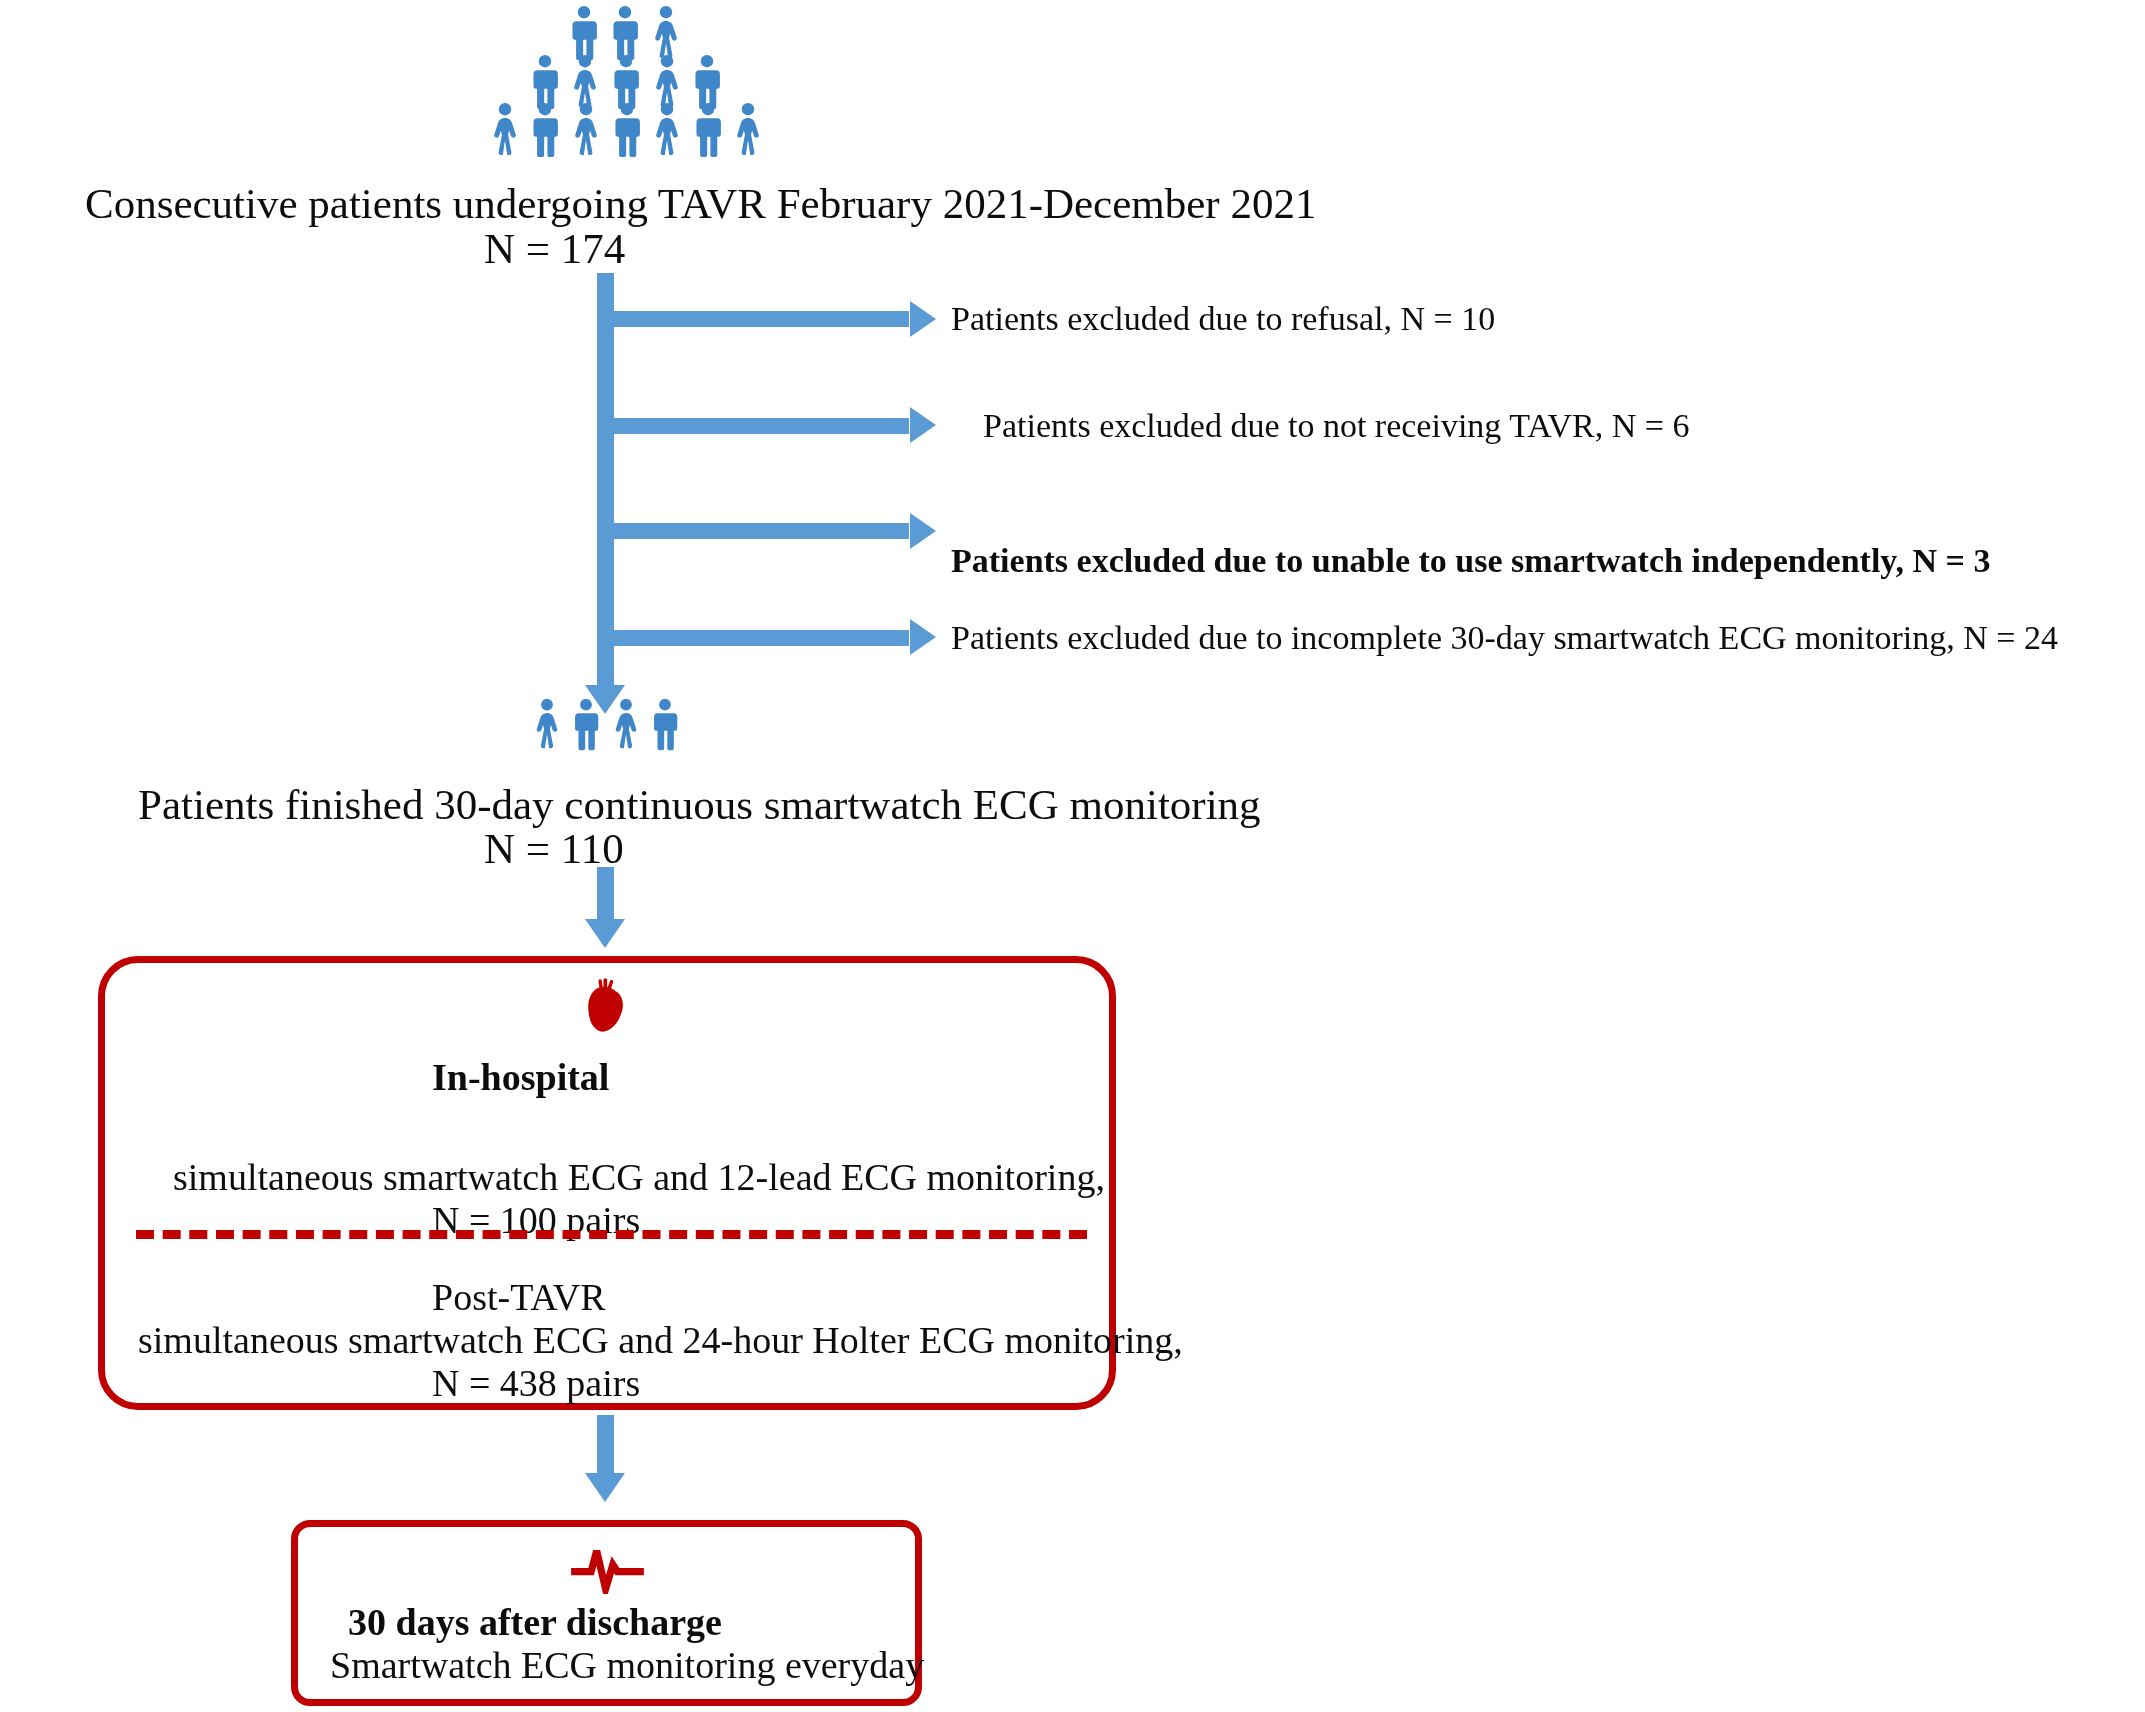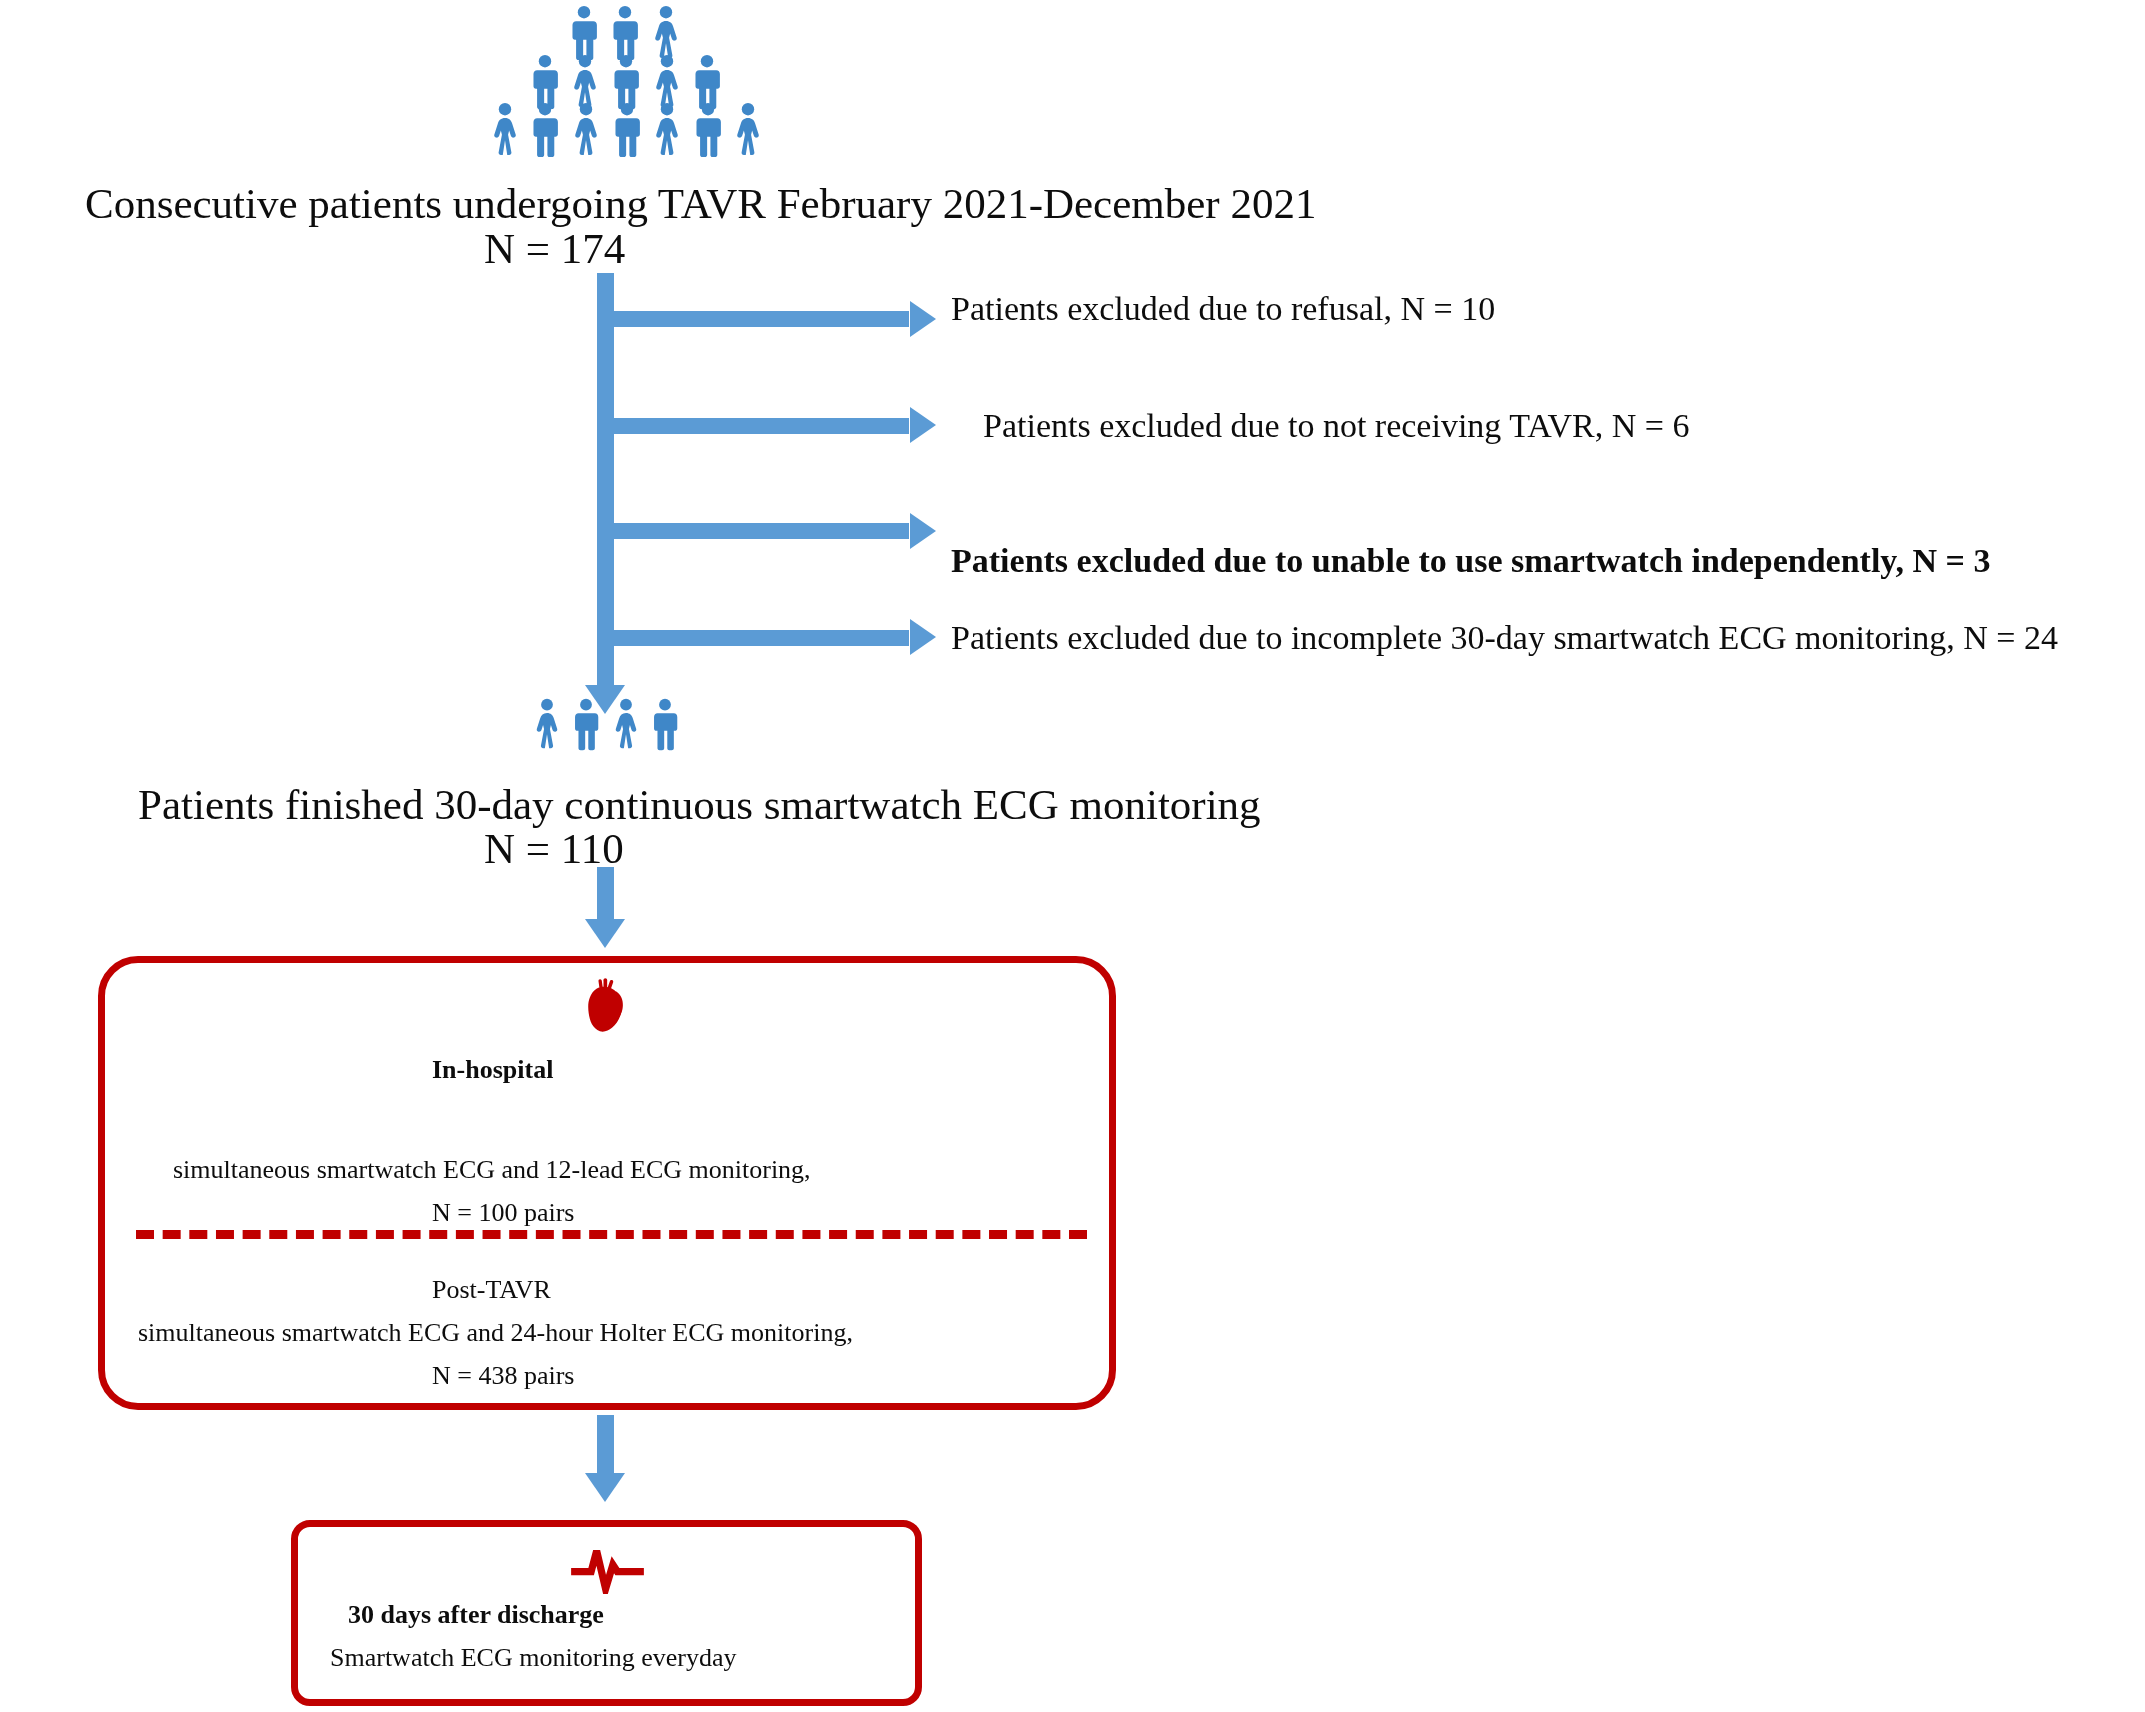--- a/index.html
+++ b/index.html
@@ -22,21 +22,21 @@
   
   .txt {
     position: absolute;
     font-family: "Liberation Serif", "DejaVu Serif", serif;
     color: #0d0d0d;
     white-space: nowrap;
     line-height: 1.30;
   }
   .t-main   { font-size: 43px; }
   .t-excl   { font-size: 34px; }
-  .t-box    { font-size: 26px; }
+  .t-box    { font-size: 38px; }
   .bold     { font-weight: bold; }
   .center   { text-align: left; }
 
   
   .blue-rect {
     position: absolute;
     background: #5b9bd5;
   }
   .arrow-right {
     position: absolute;
@@ -201,21 +201,21 @@
   <div class="arrow-right" style="left:910px; top:407px;"></div>
 
   <div class="blue-rect" style="left:605px; top:523px; width:304px; height:15.6px;"></div>
   <div class="arrow-right" style="left:910px; top:513px;"></div>
 
   <div class="blue-rect" style="left:605px; top:630px; width:304px; height:15.6px;"></div>
   <div class="arrow-right" style="left:910px; top:619px;"></div>
 
   <div class="arrow-down" style="left:585px; top:685px;"></div>
 
-  <div class="txt t-excl" style="left:951px; top:287px;">Patients excluded due to refusal, N = 10</div>
+  <div class="txt t-excl" style="left:951px; top:297px;">Patients excluded due to refusal, N = 10</div>
   <div class="txt t-excl" style="left:951px; top:404px;margin-left:32px;">Patients excluded due to not receiving TAVR, N = 6</div>
   <div class="txt t-excl" style="left:951px; top:539px;font-weight:bold;">Patients excluded due to unable to use smartwatch independently, N = 3</div>
   <div class="txt t-excl" style="left:951px; top:616px;">Patients excluded due to incomplete 30-day smartwatch ECG monitoring, N = 24</div>
 
   <div class="people-row" style="left:548px; top:697px; width:116px; gap:3.5px;">
     <span class="person">
       <svg width="36" height="54" viewBox="0 0 22 32">
           <circle cx="11" cy="4.2" r="3.6" fill="#3f87c8"></circle>
           <path d="M11 9.3c2.3 0 3.6 1.3 4.2 3.3l2 6.3c.3.9-.2 1.6-1 1.8-.8.2-1.5-.2-1.8-1l-1-3.1-.6 2.4 1.9 10.2c.2.9-.4 1.6-1.3 1.6h-1.1l-1.3-8.6-1.3 8.6H8.6c-.9 0-1.5-.7-1.3-1.6l1.9-10.2-.6-2.4-1 3.1c-.3.8-1 1.2-1.8 1-.8-.2-1.3-.9-1-1.8l2-6.3c.6-2 1.9-3.3 4.2-3.3z" fill="#3f87c8"></path>
         </svg>

